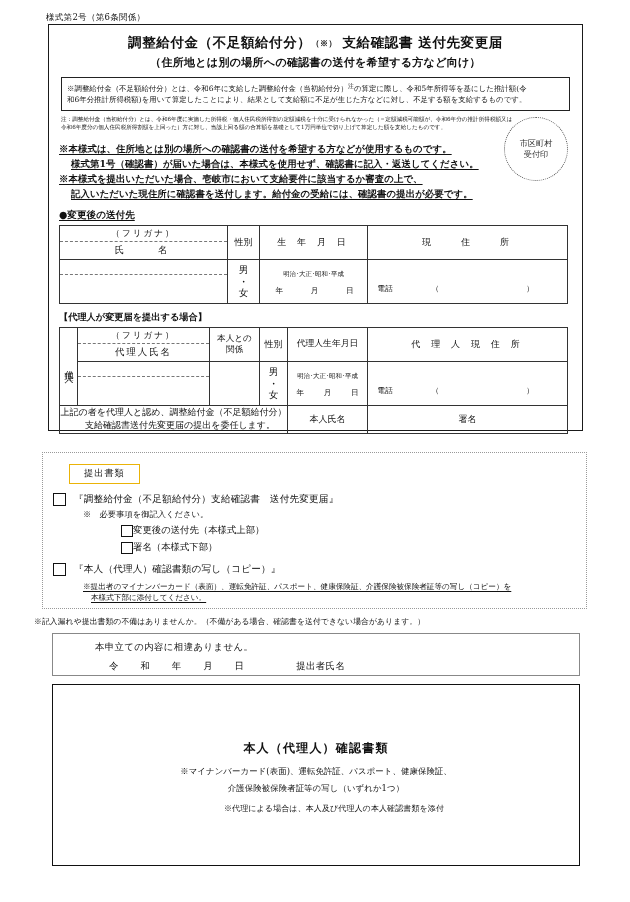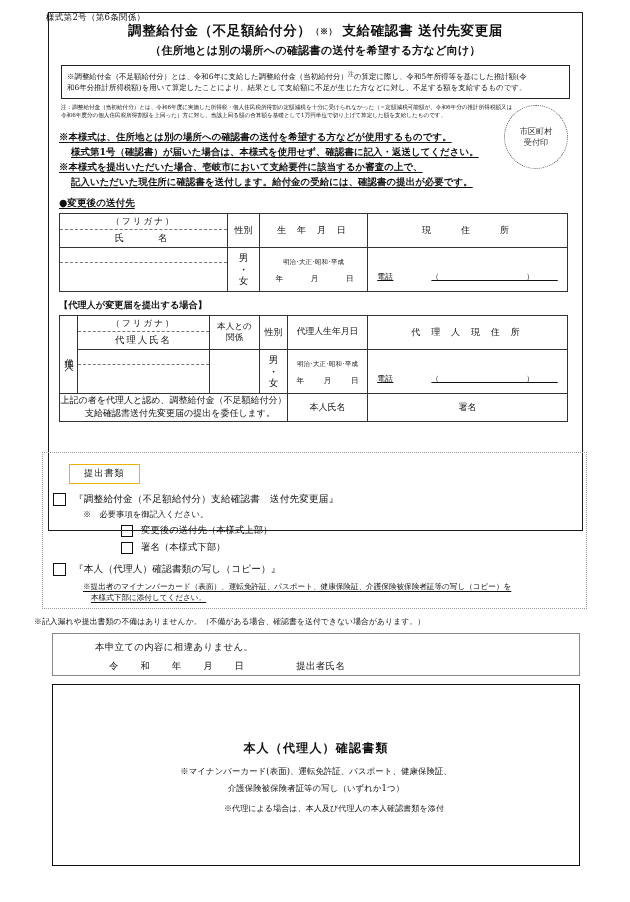--- a/index.html
+++ b/index.html
@@ -29,23 +29,23 @@
     left: 46px;
     top: 12px;
     font-size: 8.5px;
     letter-spacing: 0.3px;
   }
 
   
   .main-frame {
     position: absolute;
     left: 48px;
-    top: 12px;
+    top: 24px;
     width: 535px;
-    height: 519px;
+    height: 407px;
     border: 1.6px solid #1a1a1a;
     box-sizing: border-box;
     padding: 6px 10px 0 10px;
   }
 
   .title-main {
     text-align: center;
     font-size: 13.5px;
     font-weight: bold;
     letter-spacing: 0.6px;
@@ -193,21 +193,20 @@
     padding-top: 7px;
     letter-spacing: 10px;
     padding-left: 12px;
   }
   .tel {
     font-size: 7.6px;
     display: block;
     text-align: center;
     padding-top: 16px;
     letter-spacing: 0.5px;
-    text-decoration: underline;
   }
   .tel .paren { padding-left: 38px; letter-spacing: 24px; }
   .head-wide { letter-spacing: 4px; font-size: 9.4px; }
   .vert-label {
     font-size: 9px;
     writing-mode: vertical-rl;
     text-orientation: upright;
     letter-spacing: 2px;
     line-height: 1;
     margin: 0 auto;
@@ -268,21 +267,20 @@
     line-height: 1.35;
   }
   .doc-sub {
     font-size: 8.2px;
     margin: 3px 0 0 30px;
     letter-spacing: 0.1px;
   }
   .sub-chk-line {
     display: flex;
     align-items: center;
-    gap: 8px;
     margin: 4px 0 0 68px;
     font-size: 9.4px;
   }
   .doc-note {
     font-size: 7.6px;
     line-height: 1.5;
     margin: 5px 0 0 30px;
     text-decoration: underline;
     text-underline-offset: 1.5px;
   }

